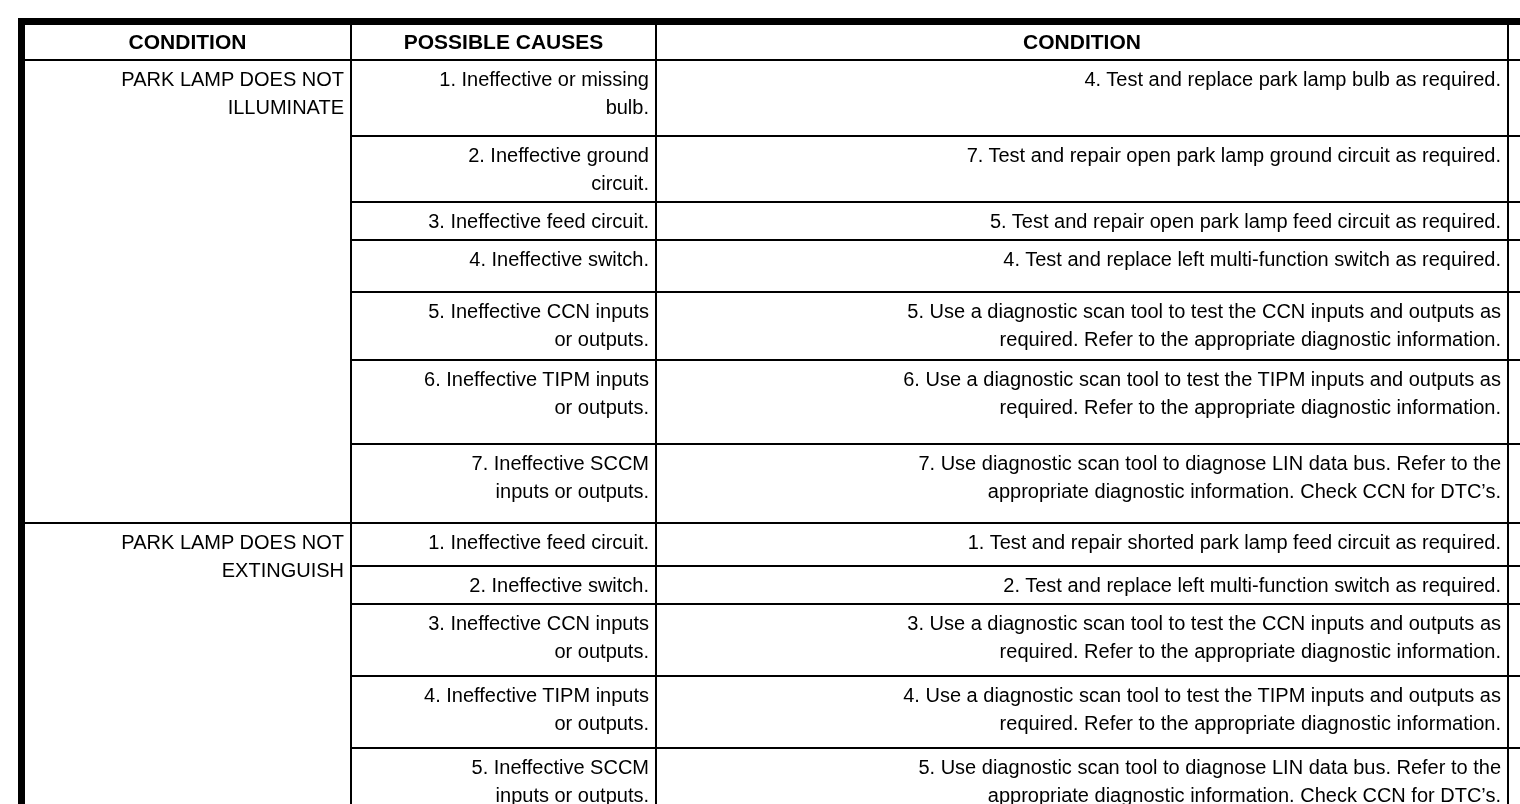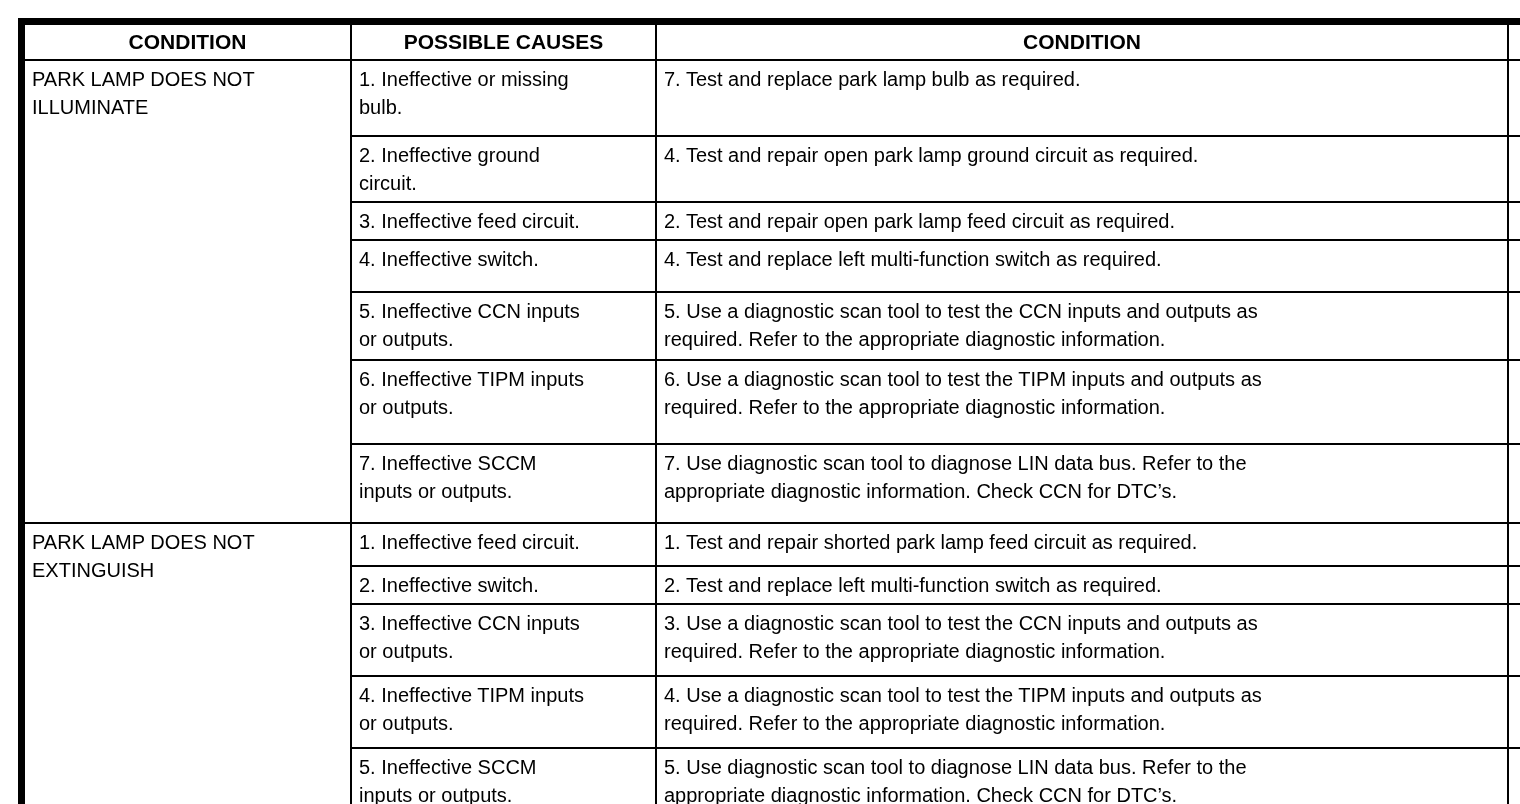--- a/index.html
+++ b/index.html
@@ -26,21 +26,21 @@
     width: 1502px;
     height: 786px;
     font-size: 20px;
     line-height: 28px;
   }
   table.diag th,
   table.diag td {
     border: 2px solid #000000;
     padding: 4px 6px 4px 7px;
     vertical-align: top;
-    text-align: left;
+    text-align: right;
     white-space: pre-line;
     overflow: hidden;
   }
   table.diag th {
     font-size: 21px;
     font-weight: bold;
     text-align: center;
     vertical-align: middle;
     white-space: nowrap;
     padding: 2px 4px;
@@ -67,32 +67,32 @@
       <th>POSSIBLE CAUSES</th>
       <th>CONDITION</th>
       <th class="spacer"></th>
     </tr>
 
     <tr style="height:76px">
       <td rowspan="7" class="cond-mid">PARK LAMP DOES NOT
 ILLUMINATE</td>
       <td>1. Ineffective or missing
 bulb.</td>
-      <td>7. Test and replace park lamp bulb as required.</td>
+      <td>4. Test and replace park lamp bulb as required.</td>
       <td class="spacer"></td>
     </tr>
     <tr style="height:56px">
       <td>2. Ineffective ground
 circuit.</td>
-      <td>4. Test and repair open park lamp ground circuit as required.</td>
+      <td>7. Test and repair open park lamp ground circuit as required.</td>
       <td class="spacer"></td>
     </tr>
     <tr style="height:33px">
       <td>3. Ineffective feed circuit.</td>
-      <td>2. Test and repair open park lamp feed circuit as required.</td>
+      <td>5. Test and repair open park lamp feed circuit as required.</td>
       <td class="spacer"></td>
     </tr>
     <tr style="height:52px">
       <td>4. Ineffective switch.</td>
       <td>4. Test and replace left multi-function switch as required.</td>
       <td class="spacer"></td>
     </tr>
     <tr style="height:68px">
       <td>5. Ineffective CCN inputs
 or outputs.</td>

